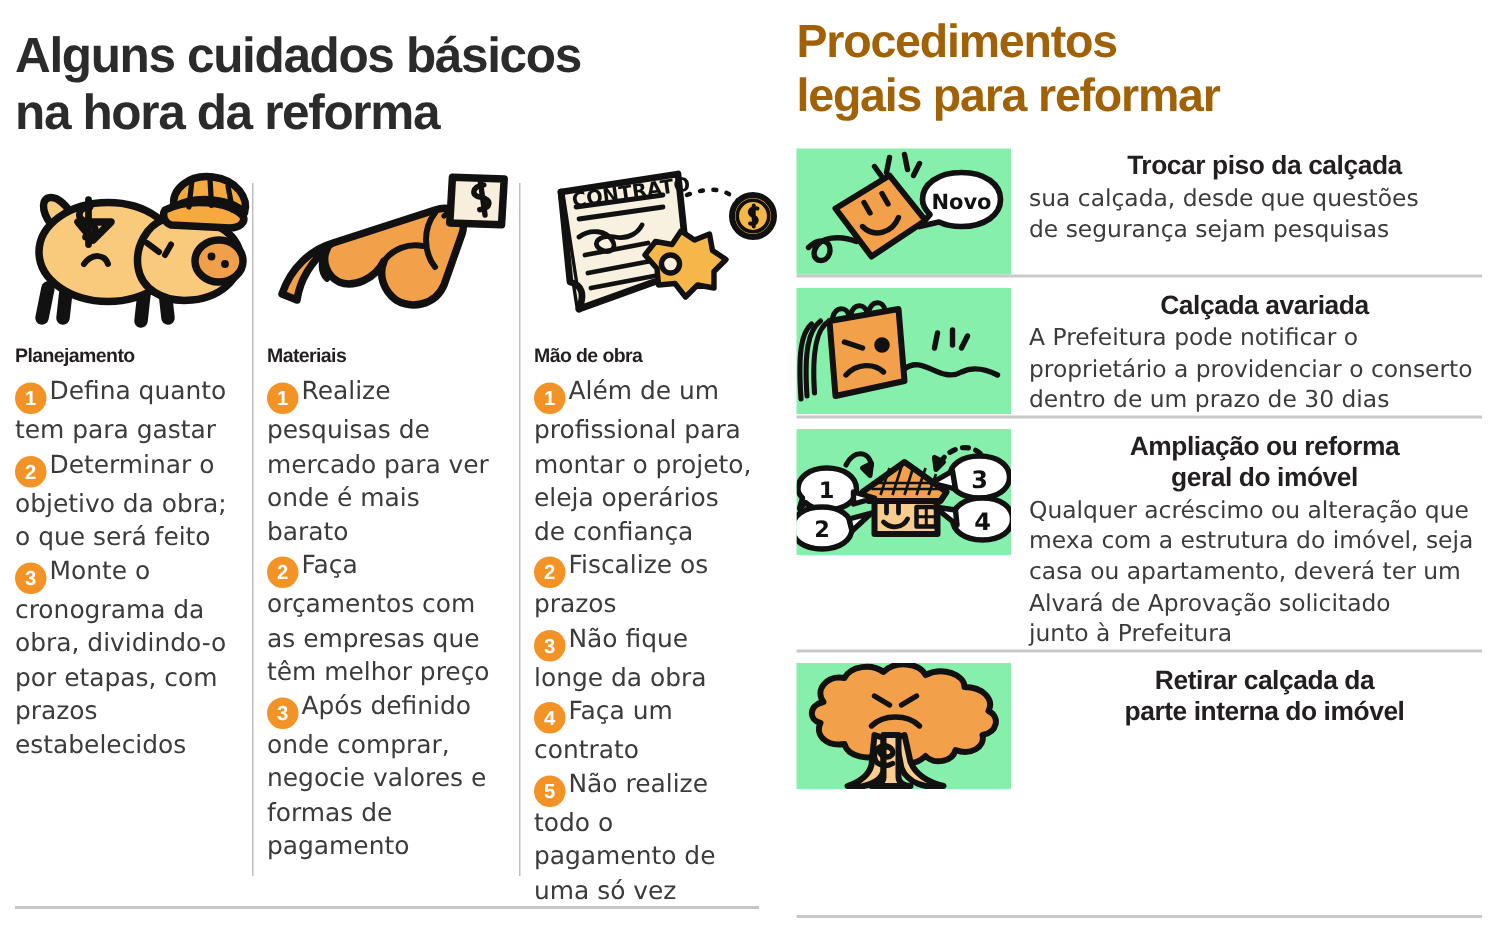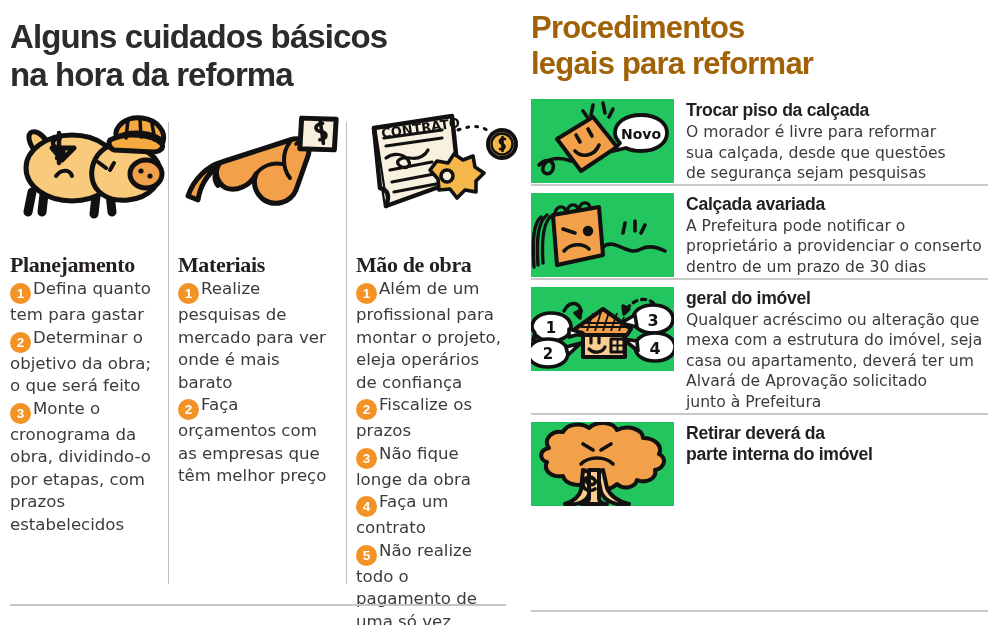--- a/index.html
+++ b/index.html
@@ -32,25 +32,24 @@
   .lcol-3 { width: 170px; }
   .lcol .vdiv {
     position: absolute; left: 0; top: 14px; width: 1px; height: 462px;
     background: #bfbfbf;
   }
 
   .illo { height: 118px; position: relative; }
   .illo svg { position: absolute; left: 0; top: 0; }
 
   .col-head {
-    font-family: Liberation Serif, serif;
-    font-weight: bold; font-size: 22px; line-height: 22px;
+    font-family: Liberation Sans, sans-serif;
+    font-weight: bold; font-size: 13px; line-height: 22px;
     color: #231f20; letter-spacing: -0.4px;
     margin-bottom: 2px;
-    margin-top: 28px;
   }
   .step {
     font-size: 16.6px; line-height: 22.5px; color: #3b3b3b;
     margin-bottom: 0px; text-indent: 0;
   }
   .badge {
     display: inline-block; vertical-align: -4px;
     width: 21px; height: 21px; border-radius: 50%;
     background: #f39325; color: #ffffff;
     font-family: "Liberation Sans", sans-serif;
@@ -73,28 +72,28 @@
   .right-title .ln { display: block; }
 
   .proc-list { position: absolute; left: 0; top: 90px; width: 484px; }
   .proc-item { position: relative; display: flex; padding: 9px 0 0 15px; }
   .proc-item .hrule {
     position: absolute; left: 15px; top: 0; width: 457px; height: 2px;
     background: #c9c9c9;
   }
   .proc-thumb {
     width: 143px; height: 84px; flex: 0 0 143px;
-    background: #22c55e; position: relative; overflow: hidden;
+    background: #86efac; position: relative; overflow: hidden;
   }
   .proc-thumb svg { position: absolute; left: 0; top: 0; }
   .proc-text { flex: 1; padding-left: 12px; padding-top: 1px; }
   .proc-title {
     font-family: "Liberation Sans", sans-serif;
     font-weight: bold; font-size: 17.6px; line-height: 21px;
-    color: #231f20; letter-spacing: -0.3px;
+    color: #231f20; letter-spacing: -0.3px; text-align: center;
   }
   .proc-title .ln { display: block; }
   .proc-body {
     font-size: 15.6px; line-height: 20.6px; color: #3b3b3b; margin-top: 1px;
   }
   .proc-body .ln { display: block; }
   .proc-foot-rule {
     position: absolute; left: 15px; top: 610px; width: 457px; height: 2px;
     background: #c9c9c9;
   }
@@ -159,20 +158,21 @@
             </g>
             <g stroke="#111" stroke-width="3.6" fill="none" stroke-linecap="round" transform="rotate(-8 140 26)">
               <path d="M146 16 C138 16 136 22 143 24 C150 26 149 32 141 32"></path>
               <path d="M144 12 L144 36"></path>
             </g>
           </svg>
         </div>
         <div class="col-head">Materiais</div>
         <div class="step"><span class="badge">1</span><span>Realize pesquisas de mercado para ver onde é mais barato</span></div>
         <div class="step"><span class="badge">2</span><span>Faça orçamentos com as empresas que têm melhor preço</span></div>
+        <div class="step"><span class="badge">3</span><span>Após definido onde comprar, negocie valores e formas de pagamento</span></div>
       </div>
 
       <div class="lcol lcol-3">
         <div class="vdiv"></div>
         <div class="illo">
           <svg width="165" height="112" viewBox="0 0 165 112">
             <g stroke="#111" stroke-width="4.5" stroke-linejoin="round" stroke-linecap="round">
               <path d="M18 20 L96 8 L104 84 C104 84 92 76 80 80 L30 98 Z" fill="#f8f1e0"></path>
               <path d="M30 98 C34 88 32 82 24 80 L18 20" fill="#f8f1e0"></path>
             </g>
@@ -245,21 +245,20 @@
               <path d="M110 16 C126 16 136 24 136 34 C136 44 126 52 110 52 C104 52 99 51 95 49 L82 52 L89 44 C86 41 84 38 84 34 C84 24 94 16 110 16 Z" fill="#ffffff"></path>
             </g>
             <text x="110" y="40" text-anchor="middle" font-family="'DejaVu Sans',sans-serif" font-size="14" font-weight="bold" fill="#111">Novo</text>
           </svg>
         </div>
         <div class="proc-text">
           <div class="proc-title">
             <span class="ln">Trocar piso da calçada</span>
           </div>
           <div class="proc-body">
-            <span class="ln">O morador é livre para reformar</span>
             <span class="ln">sua calçada, desde que questões</span>
             <span class="ln">de segurança sejam pesquisas</span>
           </div>
         </div>
       </div>
 
       <div class="proc-item">
         <div class="hrule"></div>
         <div class="proc-thumb">
           <svg width="143" height="84" viewBox="0 0 143 84">
@@ -344,20 +343,21 @@
 
             <g stroke="#111" stroke-width="3.6" stroke-linejoin="round">
               <path d="M124 46 C136 46 144 52 144 60 C144 68 136 74 124 74 C112 74 104 68 104 60 C104 52 112 46 124 46 Z" fill="#ffffff"></path>
               <path d="M106 54 L92 52 L107 64 Z" fill="#ffffff"></path>
             </g>
             <text x="124" y="67" text-anchor="middle" font-family="'DejaVu Sans',sans-serif" font-size="16" font-weight="bold" fill="#111">4</text>
           </svg>
         </div>
         <div class="proc-text">
           <div class="proc-title">
+            <span class="ln">Ampliação ou reforma</span>
             <span class="ln">geral do imóvel</span>
           </div>
           <div class="proc-body">
             <span class="ln">Qualquer acréscimo ou alteração que</span>
             <span class="ln">mexa com a estrutura do imóvel, seja</span>
             <span class="ln">casa ou apartamento, deverá ter um</span>
             <span class="ln">Alvará de Aprovação solicitado</span>
             <span class="ln">junto à Prefeitura</span>
           </div>
         </div>
@@ -378,21 +378,21 @@
             </g>
             <g stroke="#111" stroke-width="3.6" fill="none" stroke-linecap="round">
               <path d="M52 22 L62 28 M80 22 L70 28"></path>
               <path d="M50 42 C58 34 74 34 82 42"></path>
               <path d="M60 56 C56 56 54 60 58 62 C63 64 66 60 63 57 C59 53 52 56 52 62 C52 68 59 70 64 67"></path>
             </g>
           </svg>
         </div>
         <div class="proc-text">
           <div class="proc-title">
-            <span class="ln">Retirar deverá da</span>
+            <span class="ln">Retirar calçada da</span>
             <span class="ln">parte interna do imóvel</span>
           </div>
         </div>
       </div>
 
     </div>
 
     <div class="proc-foot-rule"></div>
   </div>
 

